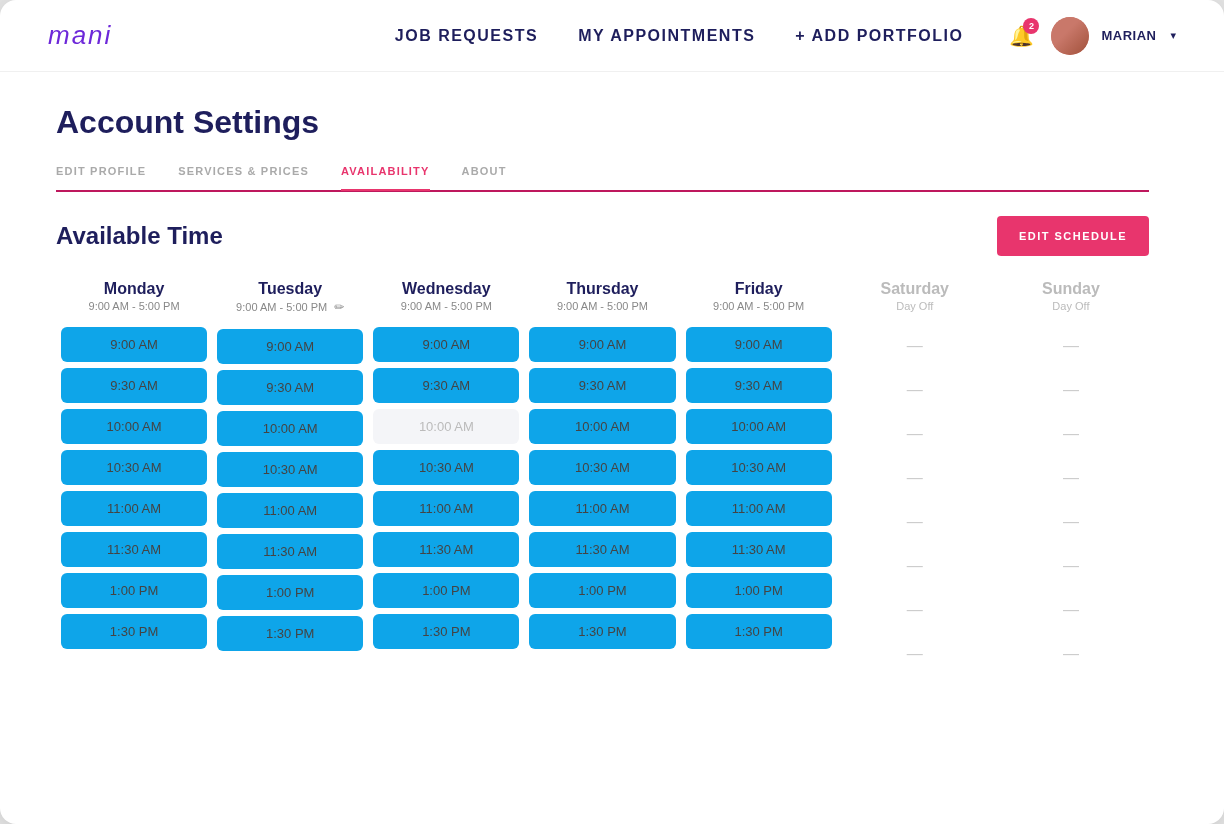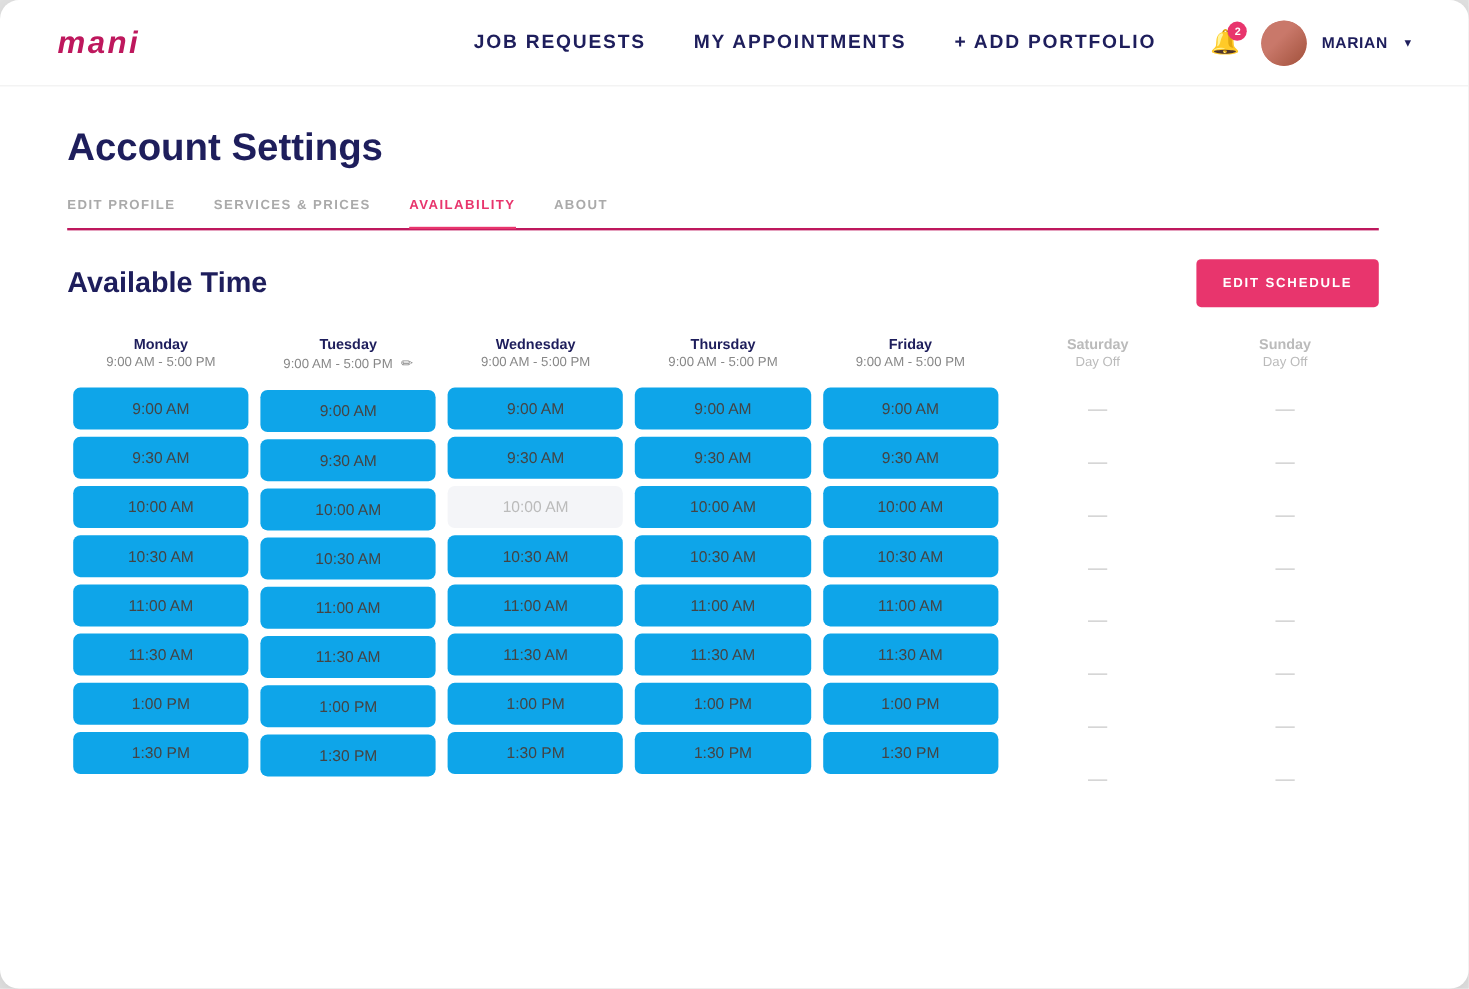--- a/index.html
+++ b/index.html
@@ -25,22 +25,22 @@
     .navbar {
       display: flex;
       align-items: center;
       padding: 0 48px;
       height: 72px;
       border-bottom: 1px solid #f0f0f0;
       flex-shrink: 0;
     }
     .logo {
       font-size: 26px;
-      font-weight: 700;
-      color: #be185d;
+      font-weight: 400;
+      color: #6d28d9;
       letter-spacing: 2px;
       margin-right: auto;
       font-style: italic;
     }
     .nav-links {
       display: flex;
       gap: 40px;
       align-items: center;
       margin-right: 40px;
     }
@@ -165,21 +165,21 @@
     .schedule-grid {
       display: grid;
       grid-template-columns: repeat(7, 1fr);
       gap: 0;
     }
     .day-header {
       text-align: center;
       padding-bottom: 4px;
     }
     .day-name {
-      font-size: 12px;
+      font-size: 16px;
       font-weight: 700;
       color: #1e1e5c;
       margin-bottom: 2px;
     }
     .day-name.off { color: #bbb; }
     .day-hours {
       font-size: 11px;
       color: #888;
       margin-bottom: 8px;
     }

